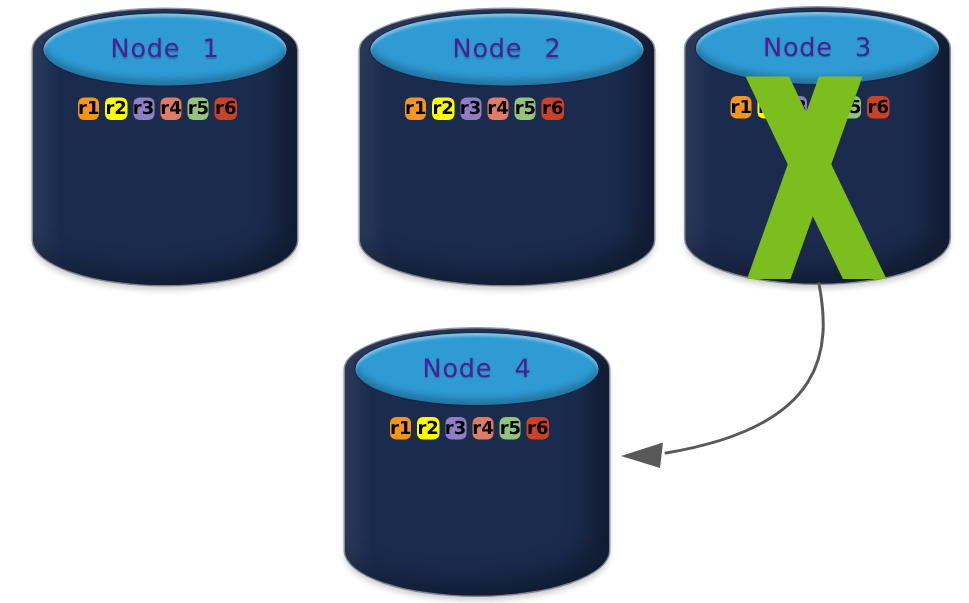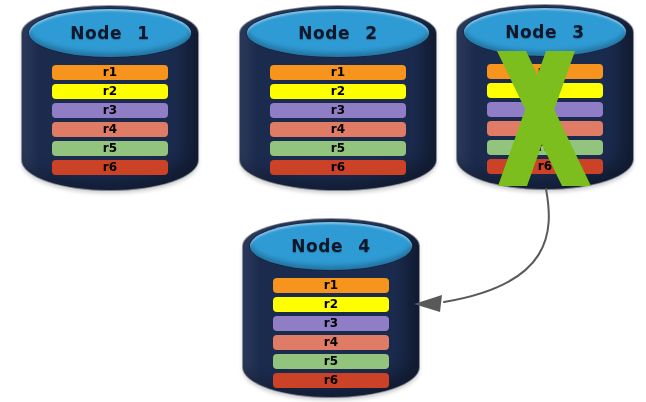--- a/index.html
+++ b/index.html
@@ -5,48 +5,48 @@
   html,body{margin:0;padding:0;}
   body{
     width:646px;height:402px;position:relative;overflow:hidden;
     background:#ffffff;
     font-family:"DejaVu Sans","Liberation Sans",sans-serif;
   }
   .node{position:absolute;width:176px;height:184px;}
   .n1{left:22px;top:6px;}
   .n2{left:240px;top:6px;padding-left:20px;}
   .n3{left:457px;top:5px;}
-  .n4{left:243px;top:219px;height:178px;}
+  .n4{left:230px;top:219px;height:178px;}
   .cyl-body{
     position:absolute;inset:0;
     border-radius:50% 50% 50% 50% / 27px 27px 30px 30px;
     box-shadow:
       inset -12px -8px 16px rgba(0,0,0,.38),
       inset 10px 6px 12px rgba(255,255,255,.07),
       0 0 0 1px rgba(60,70,95,.55),
       0 3px 4px rgba(0,0,0,.22);
   }
   .cyl-top{
     position:absolute;top:3px;left:7px;right:7px;height:48px;
     border-radius:50%;
     display:flex;align-items:center;justify-content:center;
     box-shadow:
       inset 0 2px 2px rgba(255,255,255,.4),
       inset 0 -4px 5px rgba(0,0,0,.25),
       0 0 0 1px rgba(20,35,65,.6);
   }
   .node-title{
-    color:#0f172a;font-weight:bold;font-size:17px;
+    color:#4c1d95;font-weight:normal;font-size:17px;
     letter-spacing:.5px;word-spacing:9px;
     text-shadow:0 1px 1px rgba(0,0,0,.25);
     white-space:nowrap;
   }
   .rows{
     position:absolute;left:30px;right:30px;top:59px;
-    display:flex;flex-direction:column;gap:4px;
+    display:flex;gap:4px;
   }
   .row{
     height:15px;line-height:15px;border-radius:4px;
     text-align:center;font-size:12px;font-weight:bold;color:#000;
   }
   .overlay{
     position:absolute;left:0;top:0;width:646px;height:402px;
     pointer-events:none;z-index:10;
   }
 </style>

